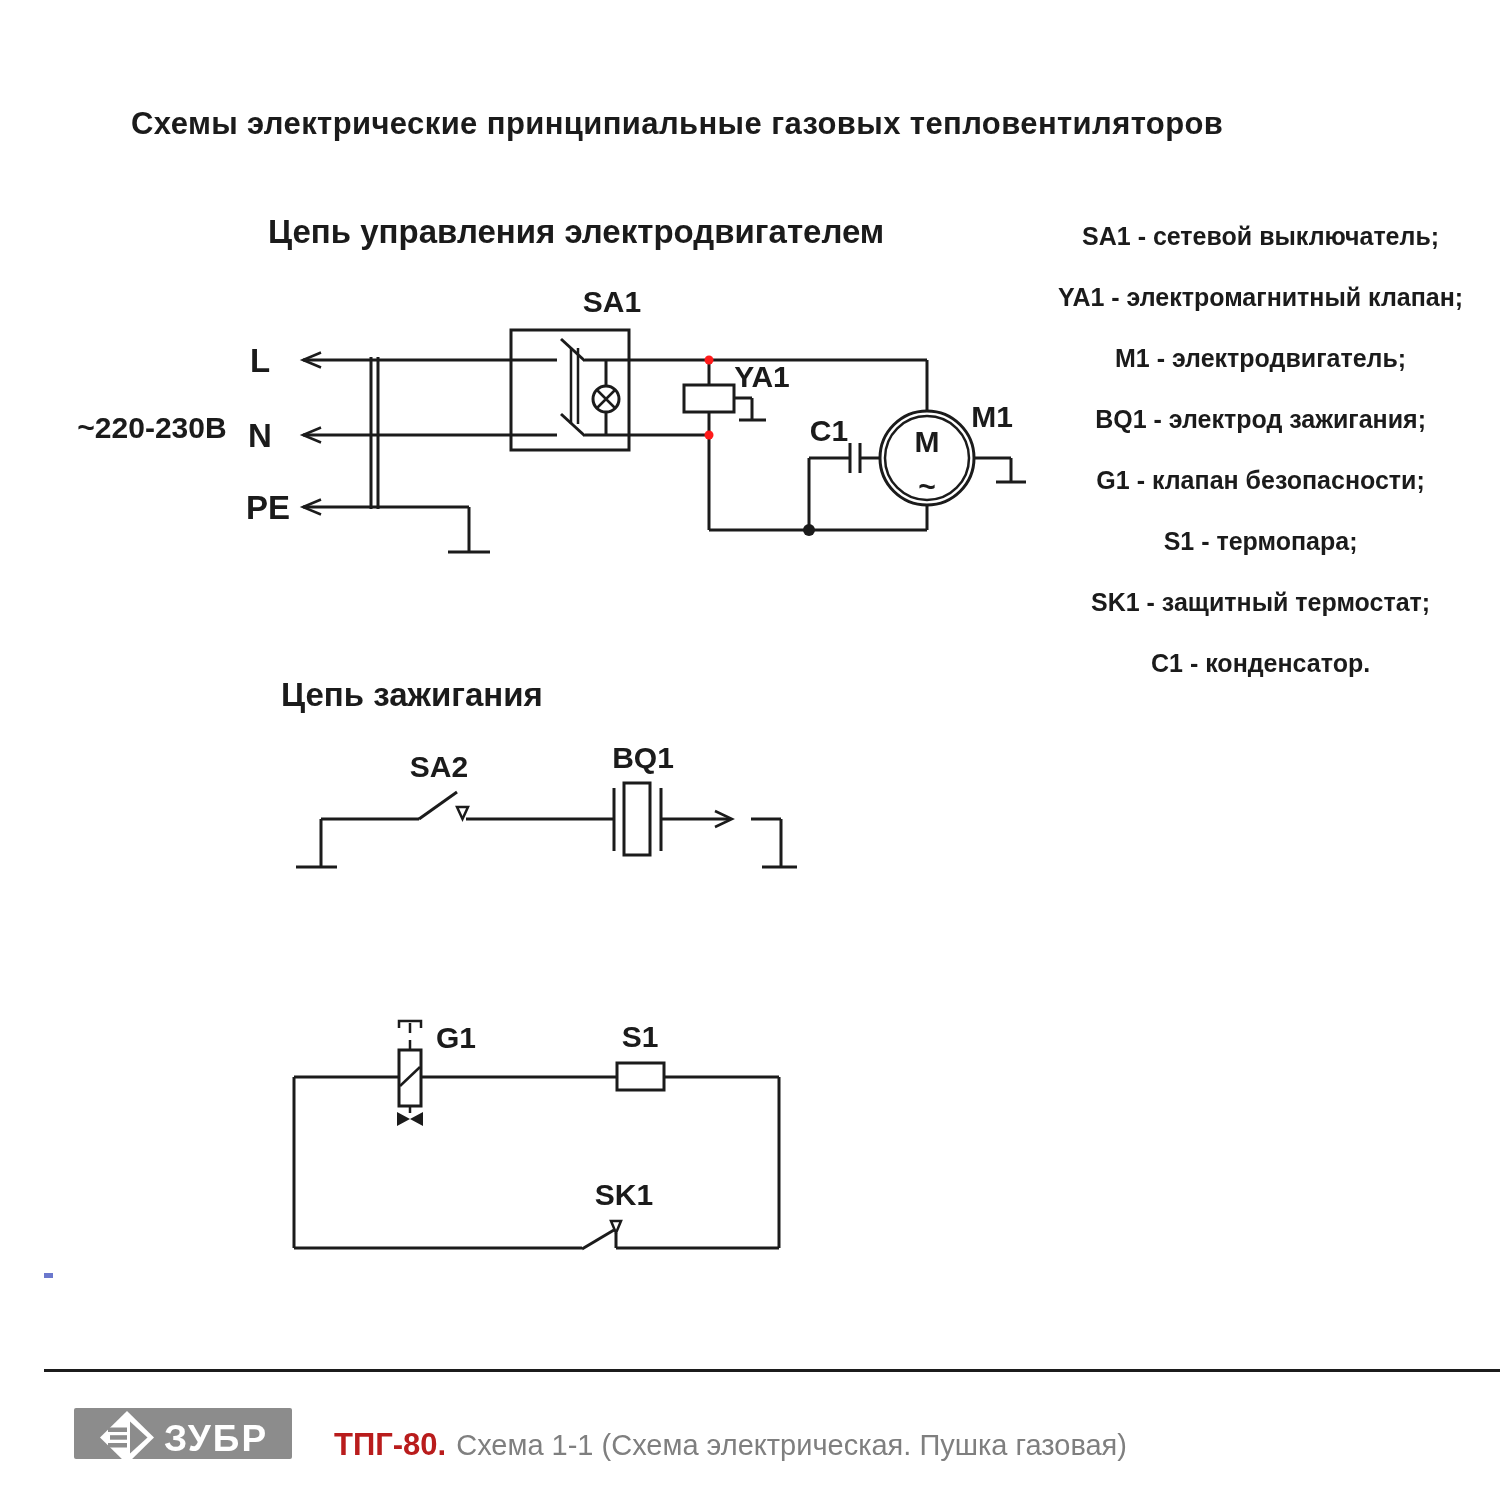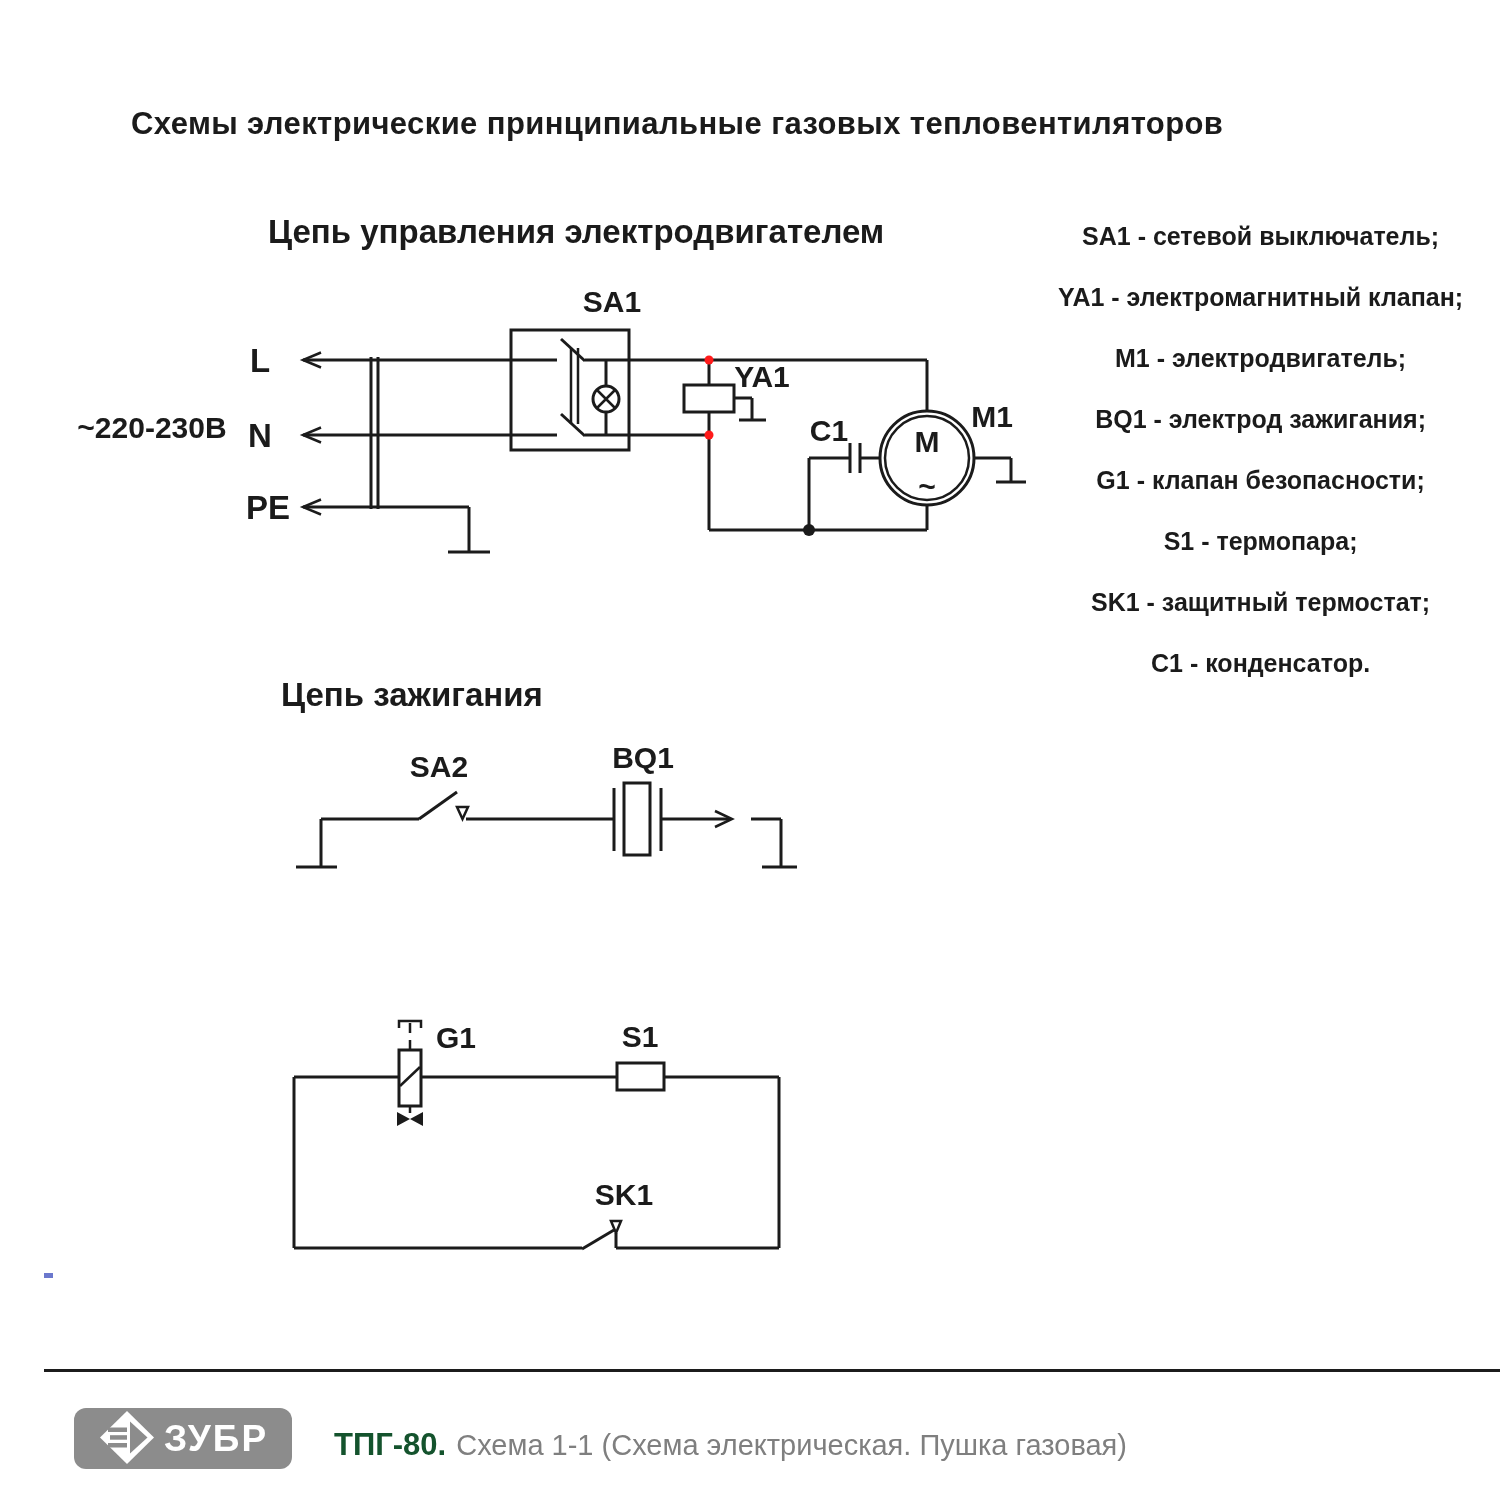--- a/index.html
+++ b/index.html
@@ -15,25 +15,25 @@
           row-gap:36px;font-size:25px;line-height:25px;font-weight:600;white-space:nowrap;text-align:center;}
   svg.diagram{position:absolute;left:0;top:0;}
   .w{fill:none;stroke:#1b1b1b;stroke-width:3;stroke-linejoin:miter;stroke-linecap:butt;}
   .wt{fill:none;stroke:#1b1b1b;stroke-width:2.5;}
   .fillwhite{fill:#ffffff;stroke:#1b1b1b;stroke-width:3;}
   .solid{fill:#1b1b1b;stroke:none;}
   text.lbl{font-family:"Liberation Sans",sans-serif;font-weight:600;fill:#1b1b1b;
            font-size:30px;text-anchor:middle;}
   text.term{font-size:33px;}
   .sep{position:absolute;left:0;top:1369px;width:1500px;height:3px;background:#1c1c1c;}
-  .logo{position:absolute;left:30px;top:1408px;width:218px;height:61px;
-        background:#8c8c8c;border-radius:12px;}
+  .logo{position:absolute;left:30px;top:1408px;width:218px;height:51px;
+        background:#8c8c8c;border-radius:2px;}
   .footer-text{position:absolute;left:290px;top:1427px;font-size:29px;color:#7f7f7f;
                white-space:nowrap;}
-  .model{font-weight:700;color:#14532d;font-size:31px;margin-right:10px;}
+  .model{font-weight:700;color:#b91c1c;font-size:31px;margin-right:10px;}
   .artifact{position:absolute;left:0;top:1273px;width:9px;height:5px;background:#4656c0;opacity:.8;}
 </style>
 </head>
 <body>
 
 <div class="page">
 
   <div class="main-title">Схемы электрические принципиальные газовых тепловентиляторов</div>
   <div class="sec-title t2">Цепь зажигания</div>
   <div class="sec-title t1">Цепь управления электродвигателем</div>

